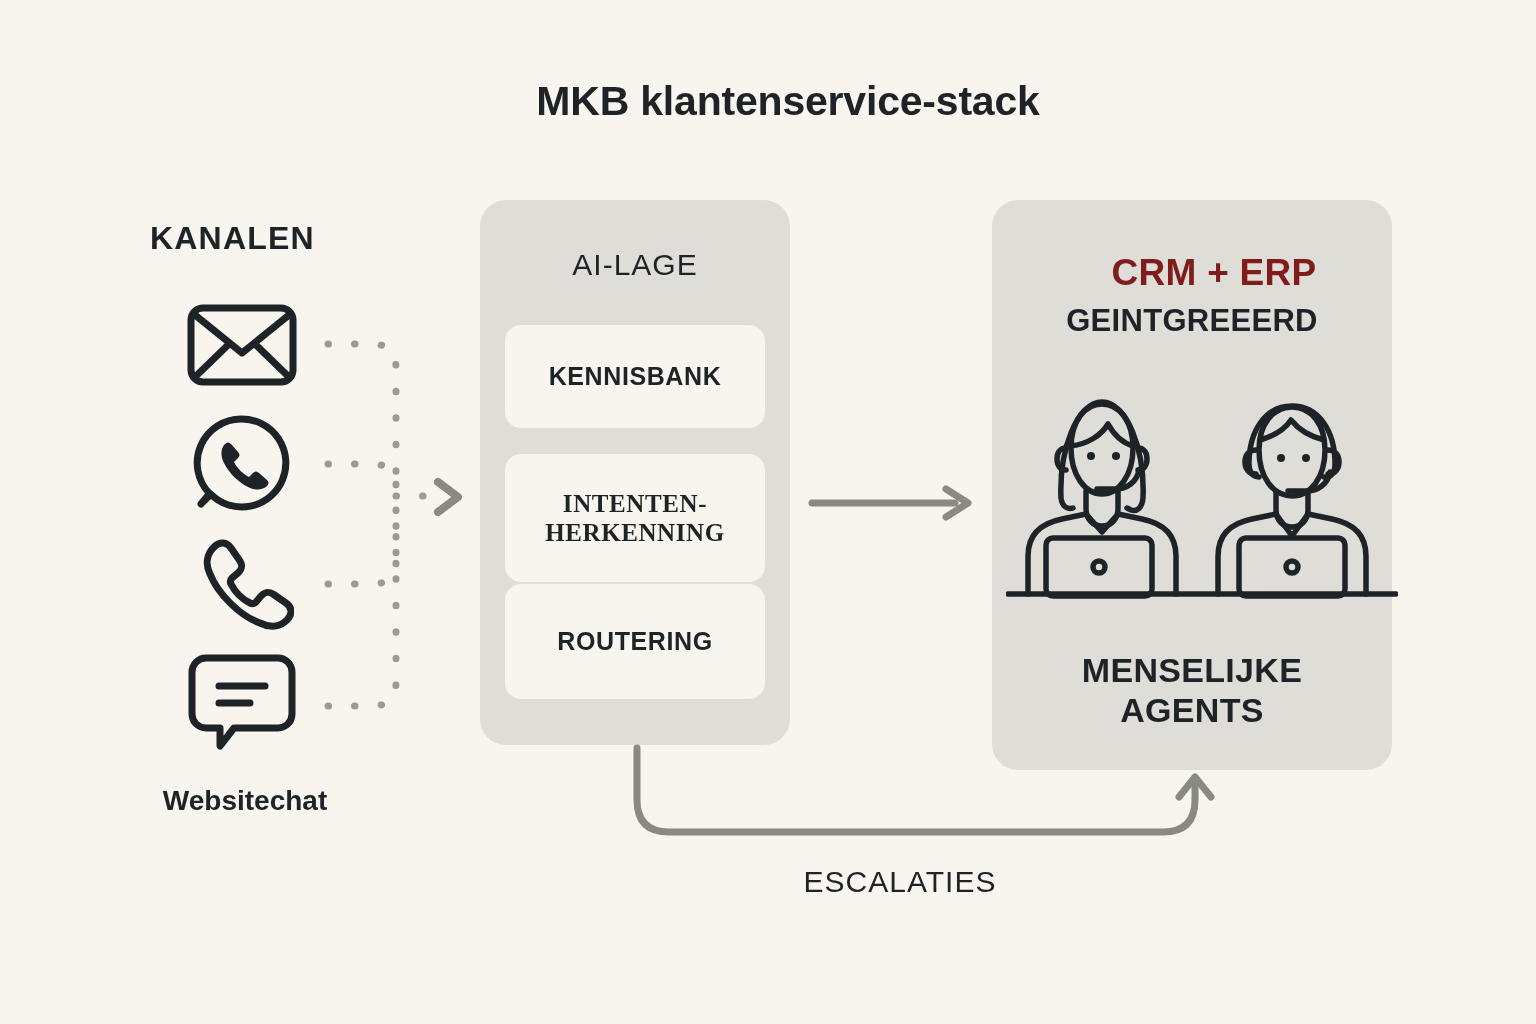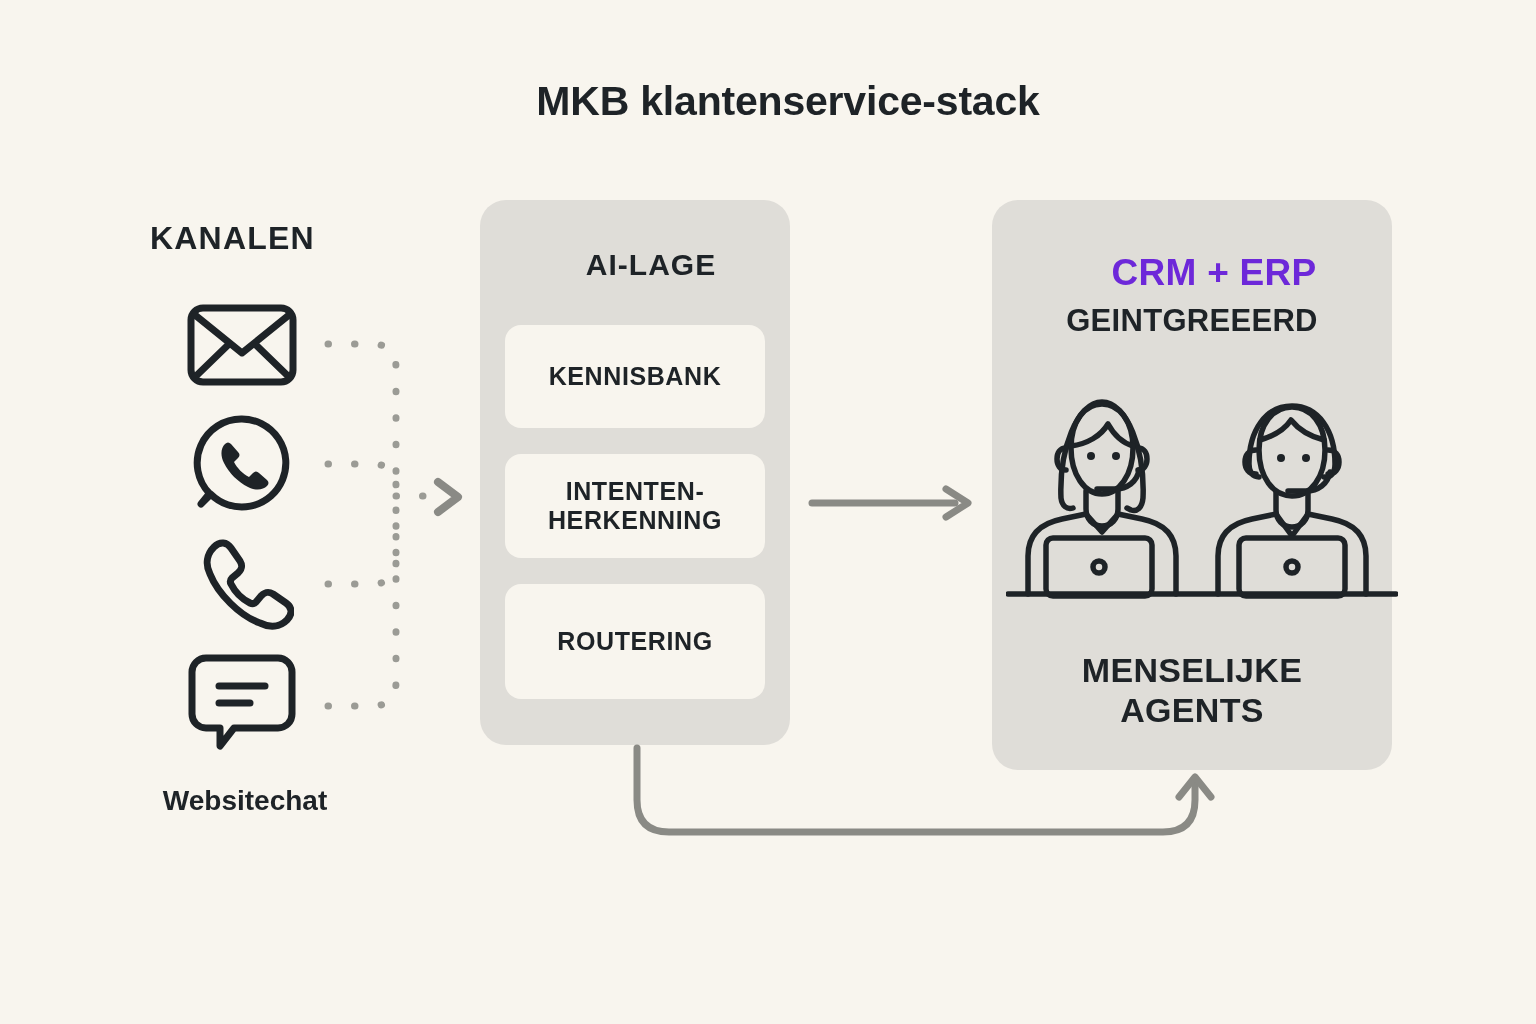--- a/index.html
+++ b/index.html
@@ -64,25 +64,25 @@
   }
 
   
   #ai-panel {
     left: 480px; top: 200px;
     width: 310px; height: 545px;
     background: #dfddd8;
     border-radius: 26px;
   }
   #ai-panel-title {
-    left: 496px; top: 248px;
+    left: 480px; top: 248px;
     width: 310px;
     text-align: center;
     font-size: 30px;
-    font-weight: 700;
+    font-weight: 400;
     letter-spacing: 1px;
     color: #1e2327;
   }
   .ai-card {
     left: 505px;
     width: 260px;
     background: #f8f5ee;
     border-radius: 16px;
     display: flex;
     align-items: center;
@@ -90,38 +90,38 @@
     text-align: center;
     font-size: 25px;
     font-weight: 600;
     letter-spacing: 0.6px;
     line-height: 1.18;
     color: #1e2327;
     box-sizing: border-box;
     padding: 4px 8px;
   }
   #ai-card-0 { top: 325px; height: 103px; }
-  #ai-card-1 { top: 454px; height: 104px; }
+  #ai-card-1 { top: 454px; height: 128px; font-family: Liberation Serif, serif; }
   #ai-card-2 { top: 584px; height: 115px; }
 
   
   #crm-panel {
     left: 992px; top: 200px;
     width: 400px; height: 570px;
     background: #dfddd8;
     border-radius: 26px;
   }
   #crm-title-main {
     left: 992px; top: 252px;
     width: 444px;
     text-align: center;
     font-size: 37px;
     font-weight: 600;
     letter-spacing: 0.3px;
-    color: #6d28d9;
+    color: #7f1d1d;
   }
   #crm-title-sub {
     left: 992px; top: 303px;
     width: 400px;
     text-align: center;
     font-size: 31px;
     font-weight: 700;
     letter-spacing: 0.3px;
     color: #1e2327;
   }
@@ -294,14 +294,15 @@
       <path d="M812 503 H955" fill="none" stroke="#8a8a85" stroke-width="7" stroke-linecap="round"></path>
       <path d="M946 489 L968 503 L946 517" fill="none" stroke="#8a8a85" stroke-width="7" stroke-linecap="round" stroke-linejoin="round"></path>
     </g>
 
     <g>
       <path d="M637 748 V800 Q637 832 669 832 H1163 Q1195 832 1195 800 V778" fill="none" stroke="#8a8a85" stroke-width="7" stroke-linecap="round"></path>
       <path d="M1179 797 L1195 777 L1211 797" fill="none" stroke="#8a8a85" stroke-width="7" stroke-linecap="round" stroke-linejoin="round"></path>
     </g>
   </svg>
 
+  <div class="abs" id="escalation-label">ESCALATIES</div>
 
 </div>
 
 </body></html>

